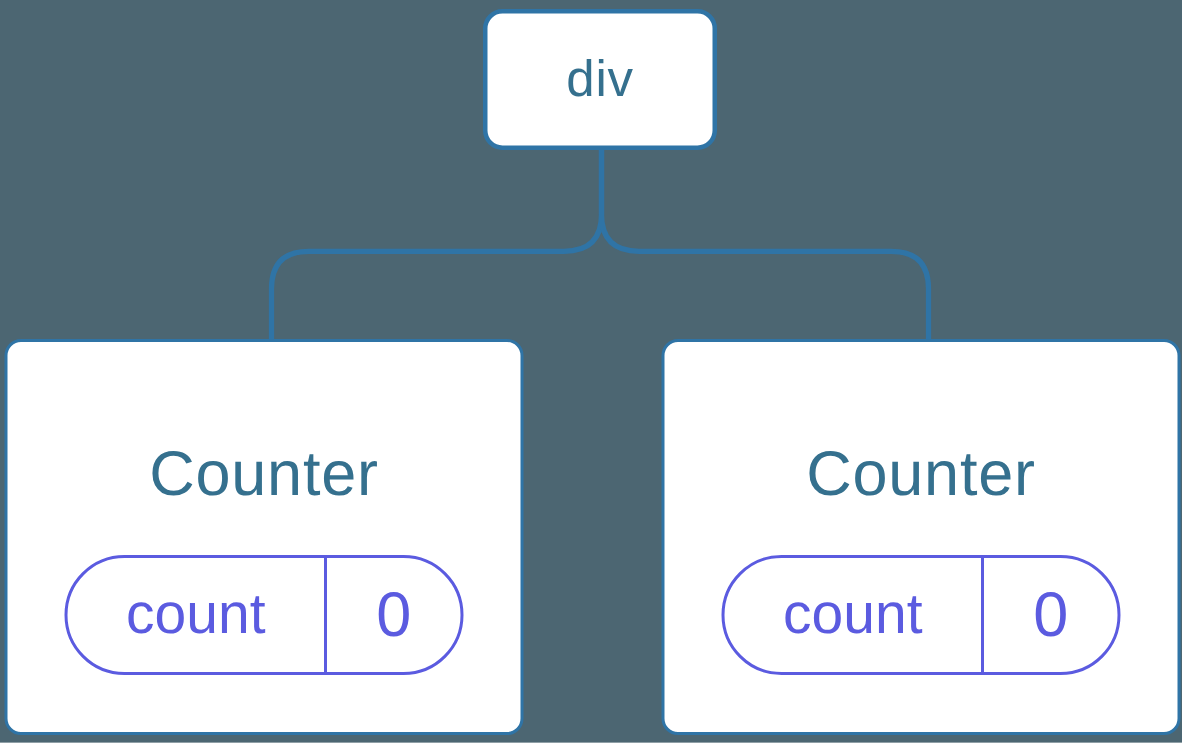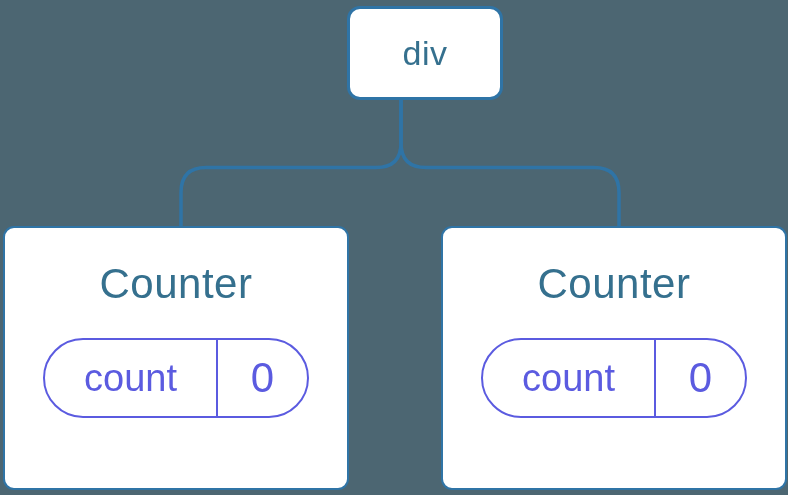--- a/index.html
+++ b/index.html
@@ -35,36 +35,35 @@
   .root-node {
     position: absolute;
     left: 322px; top: 6px;
     width: 156px; height: 94px;
     background: var(--card-bg);
     border: 3px solid var(--node-border);
     border-radius: 13px;
     display: flex;
     align-items: center;
     justify-content: center;
-    margin-left: 25px;
   }
   .root-node .node-label {
     color: var(--node-text);
     font-size: 34px;
     font-weight: 500;
     letter-spacing: 0.5px;
   }
   .counter-card {
     position: absolute;
     top: 226px;
     width: 346px; height: 264px;
     background: var(--card-bg);
     border: 2.5px solid var(--node-border);
     border-radius: 11px;
-    padding-top: 30px;
+    padding-top: 62px;
   }
   .counter-card.left  { left: 3px; }
   .counter-card.right { left: 441px; }
   .card-title {
     text-align: center;
     height: 52px;
     line-height: 52px;
     font-size: 42px;
     font-weight: 500;
     color: var(--node-text);

